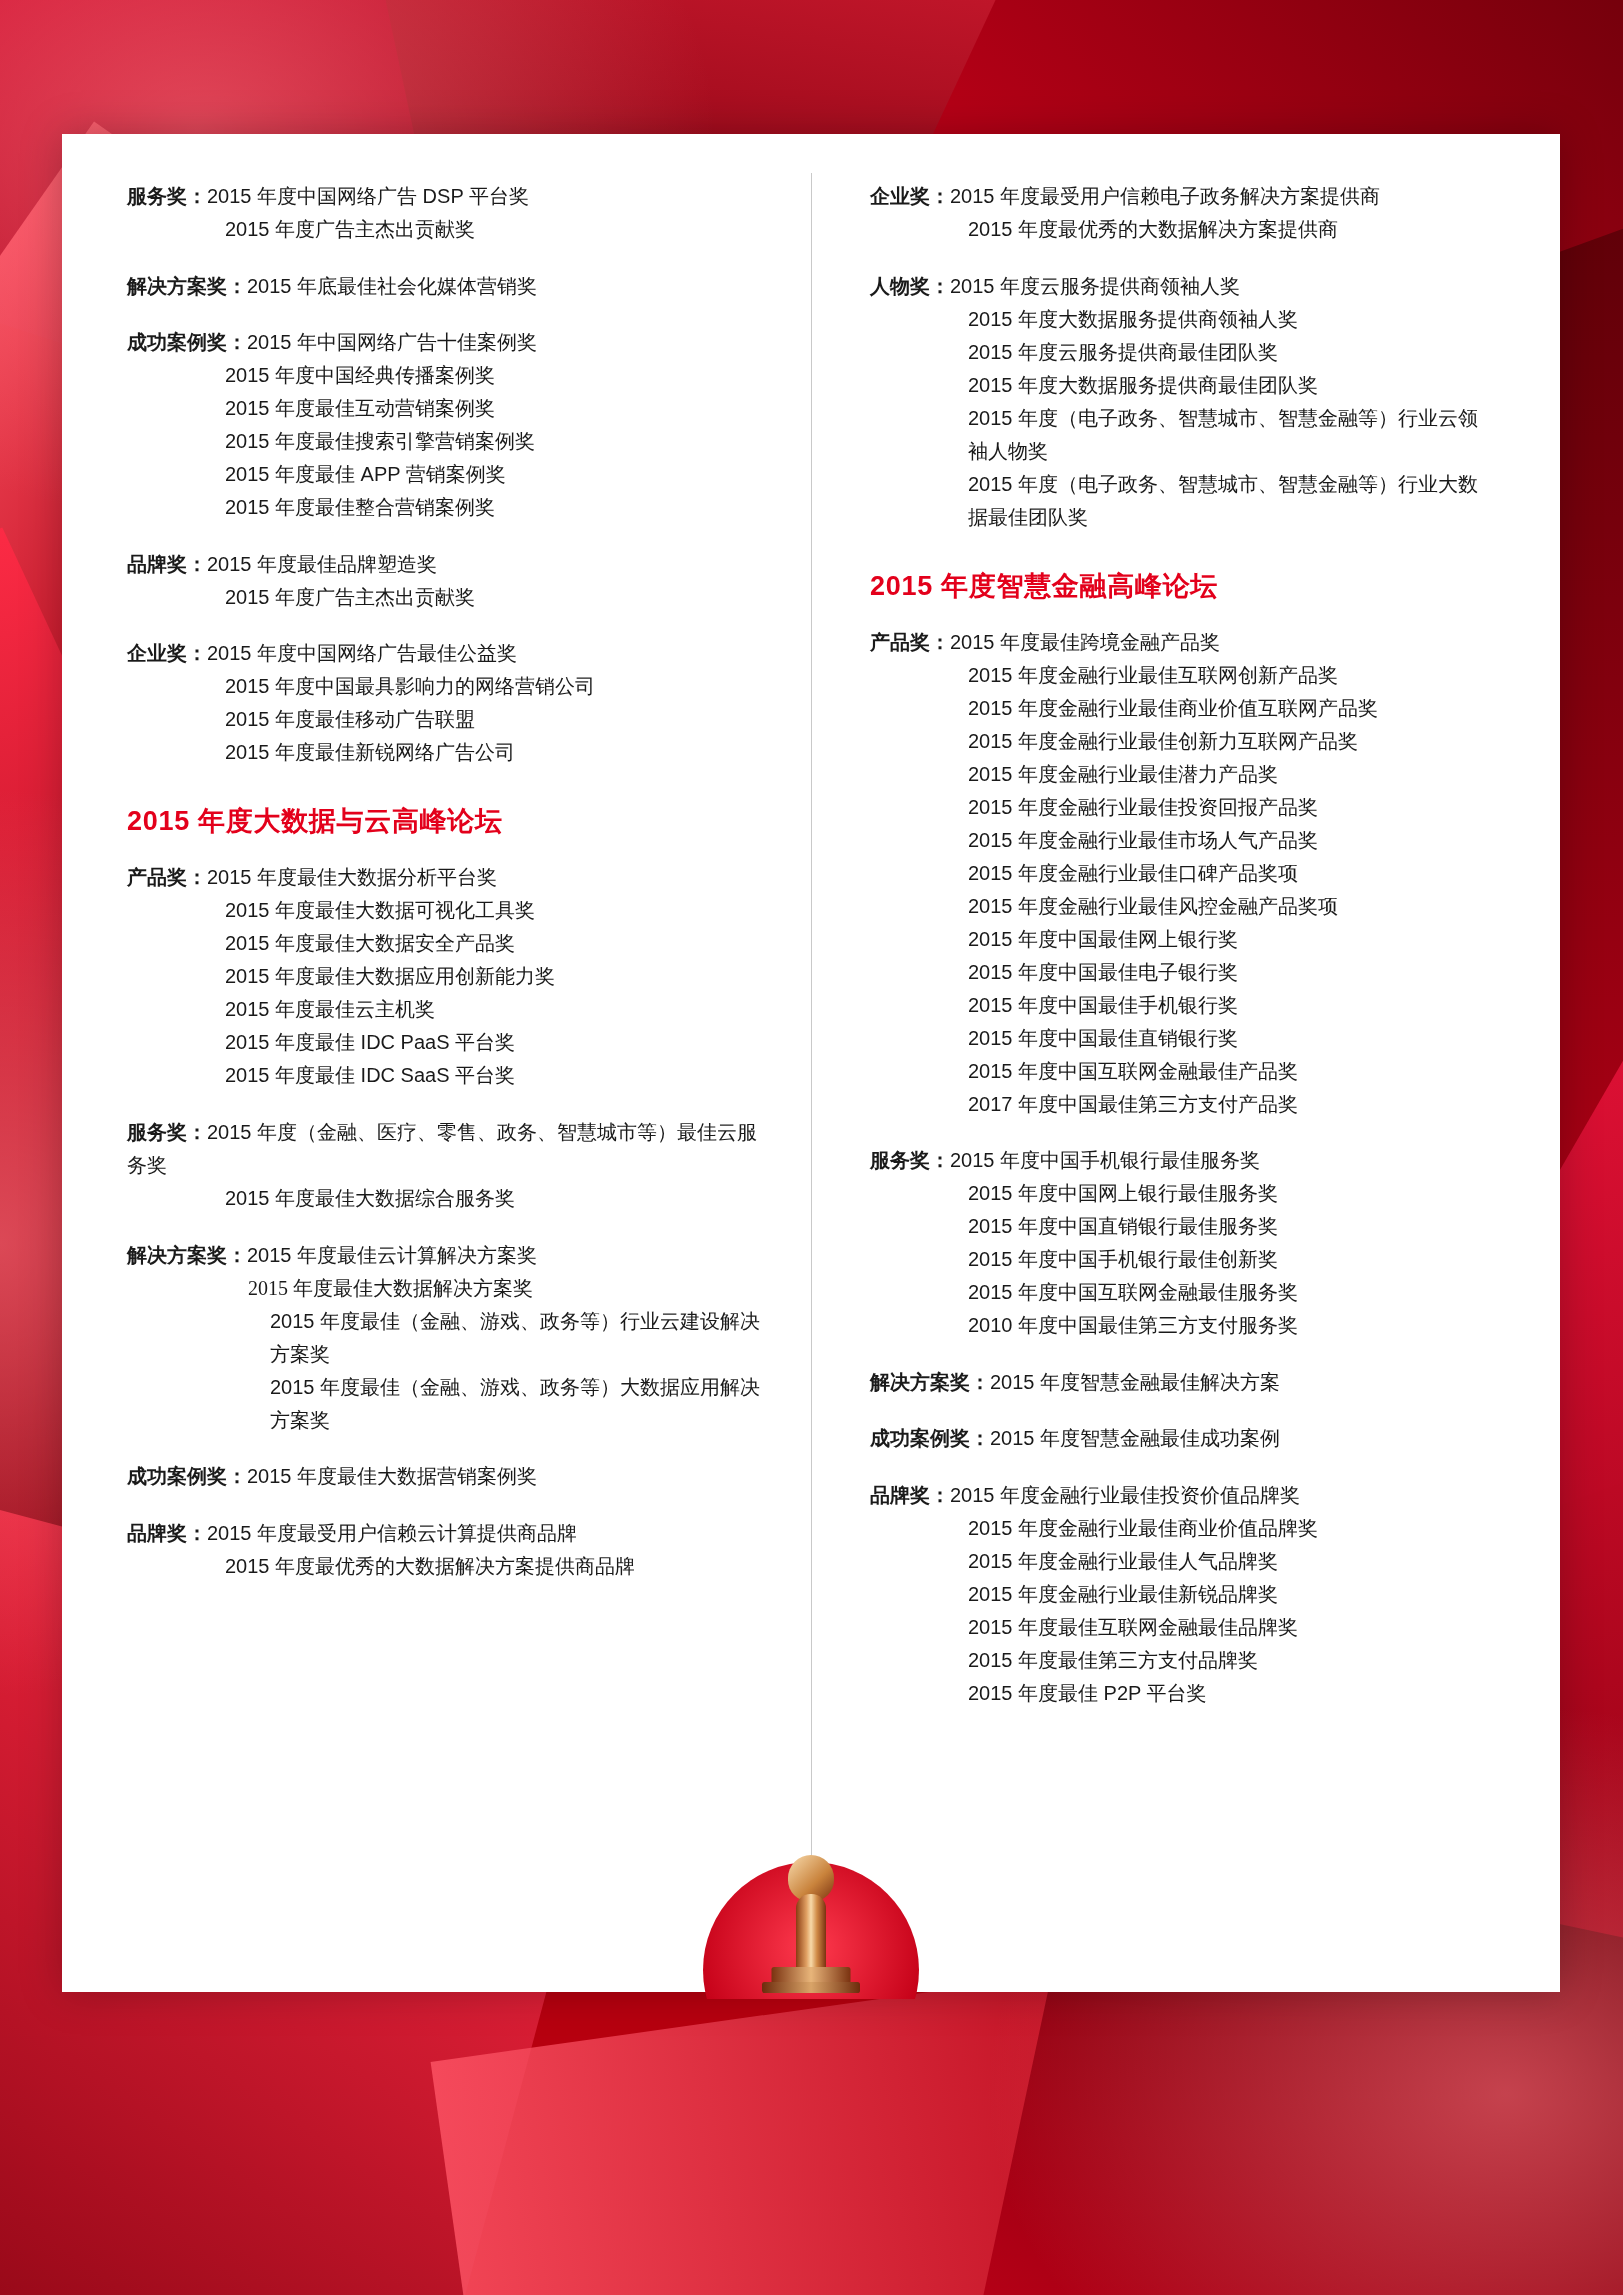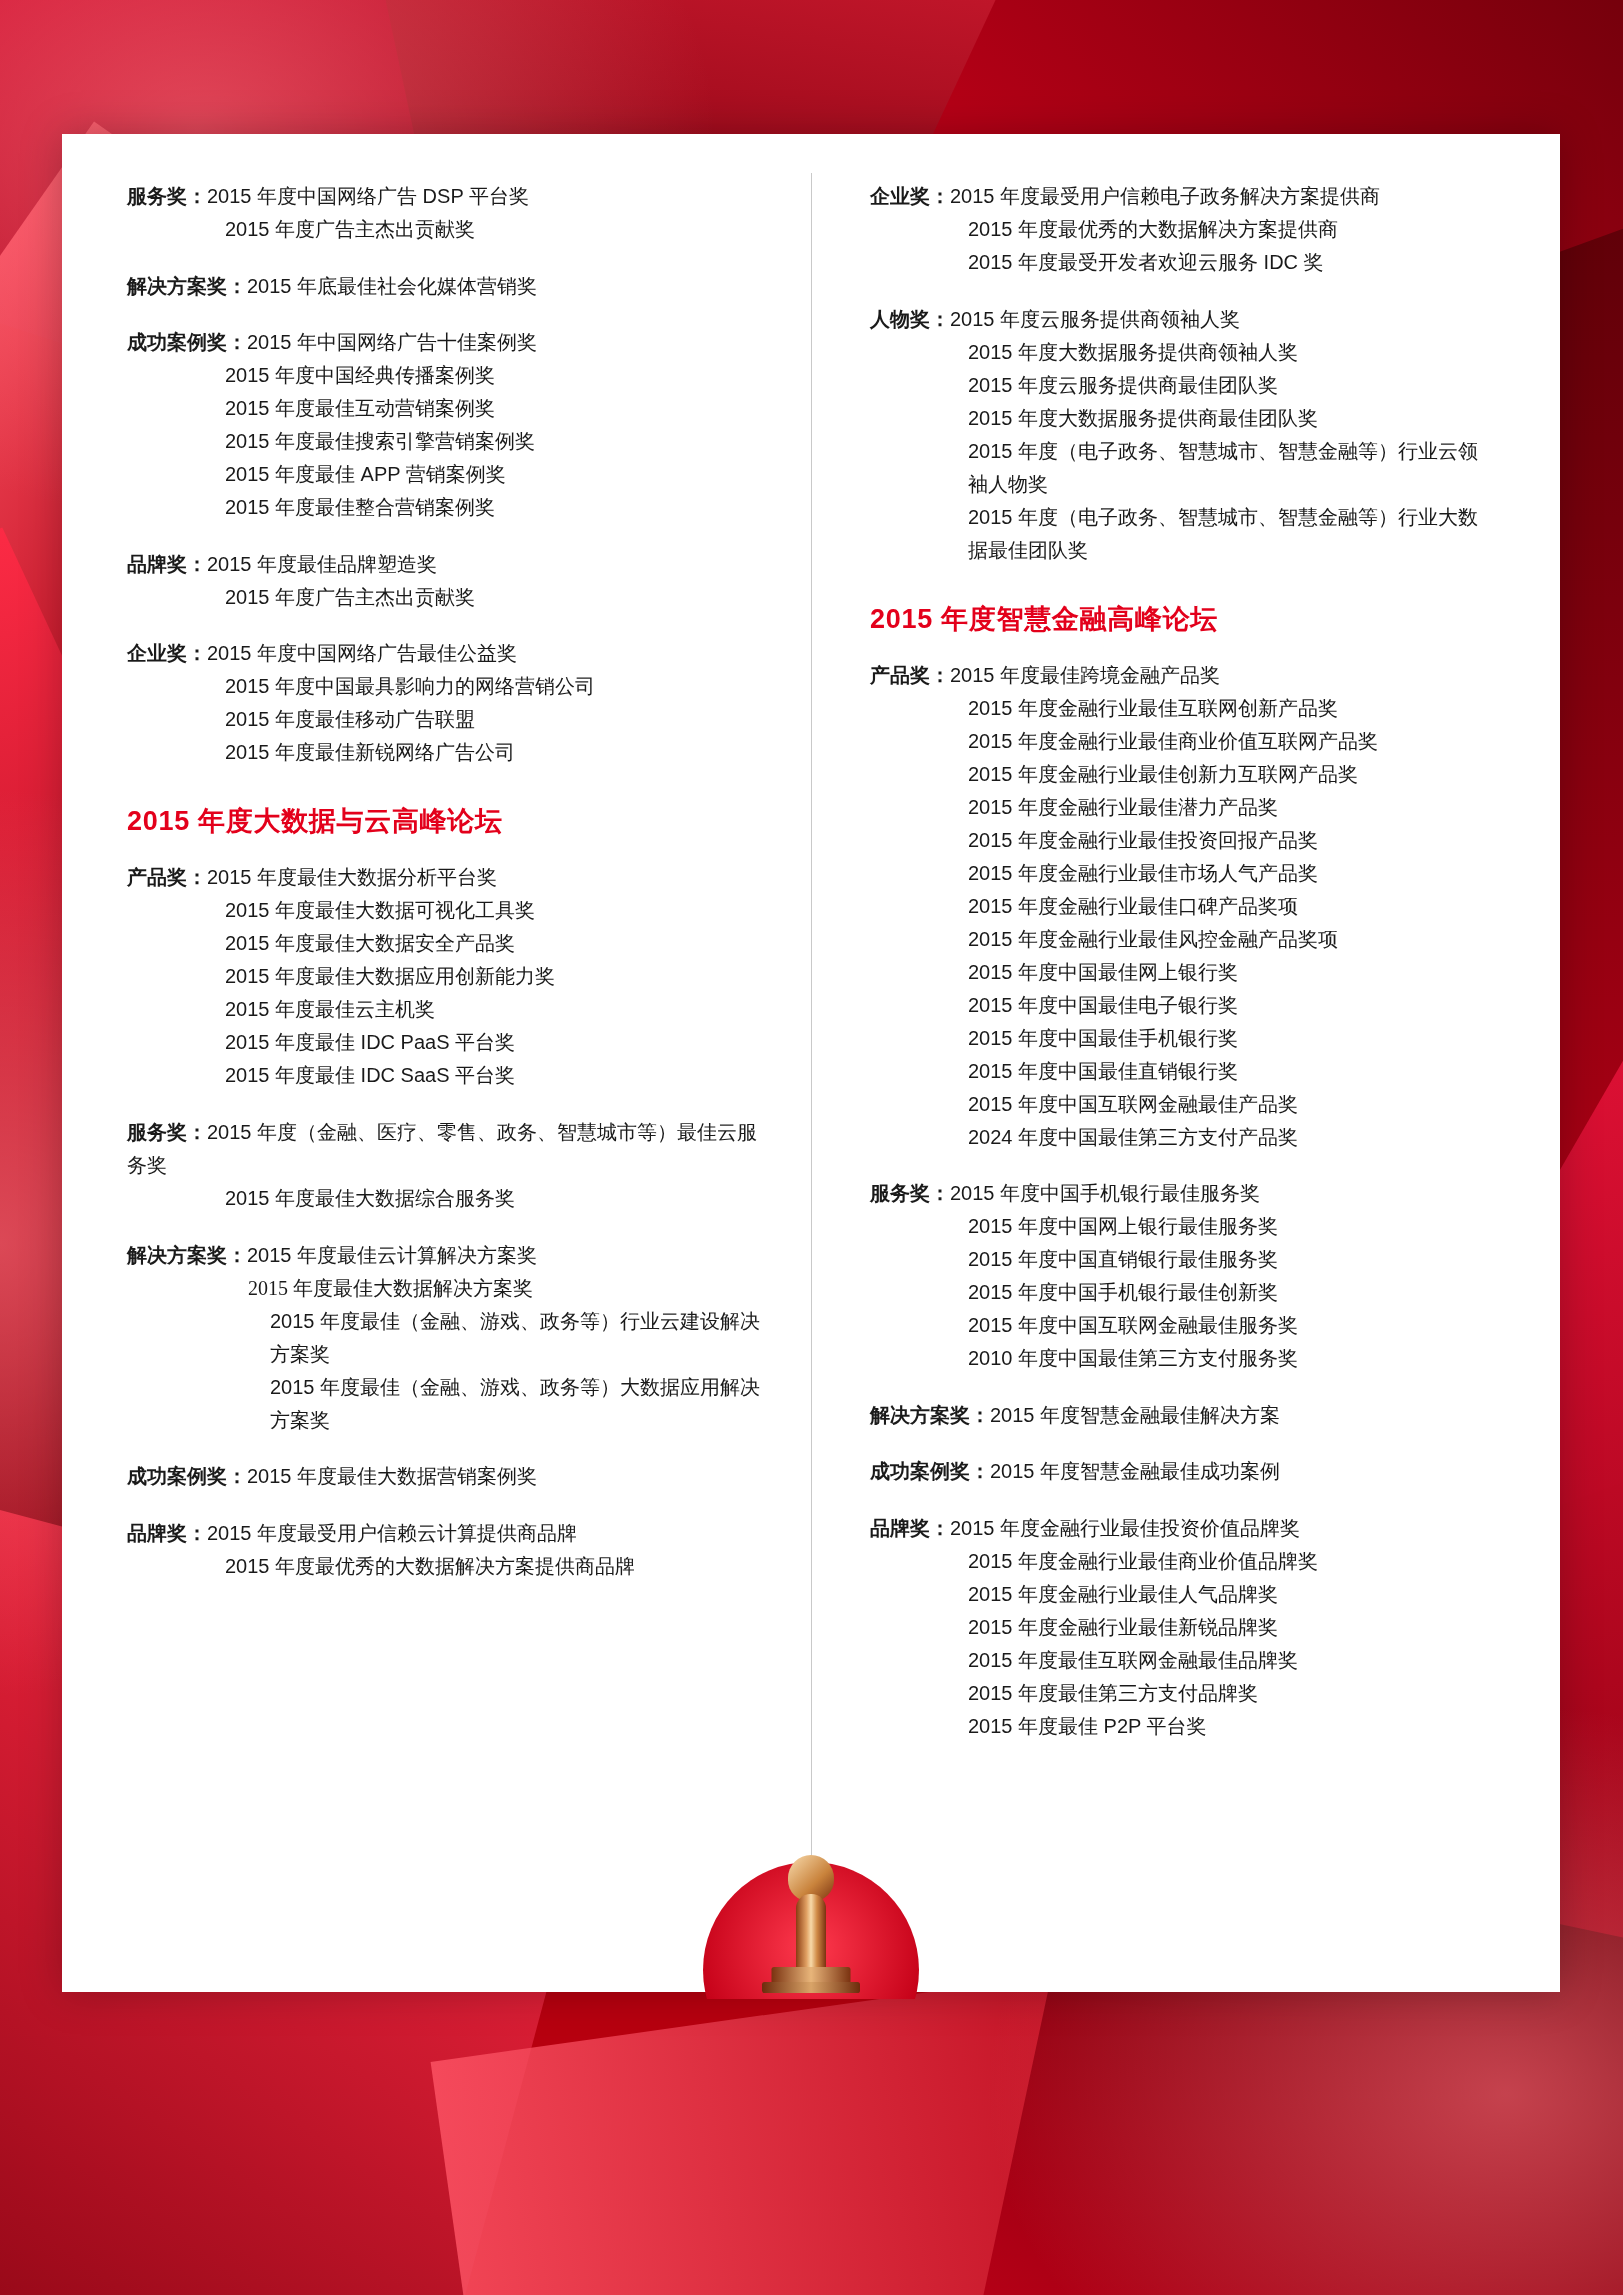--- a/index.html
+++ b/index.html
@@ -196,21 +196,20 @@
         <div class="line indent-2"><span>2015 年度最优秀的大数据解决方案提供商品牌</span></div>
       </div>
 
     </div>
 
     <div class="col right">
 
       <div class="group">
         <div class="line"><span class="lbl">企业奖：</span><span>2015 年度最受用户信赖电子政务解决方案提供商</span></div>
         <div class="line indent-2"><span>2015 年度最优秀的大数据解决方案提供商</span></div>
-        <div class="line indent-2"><span>2015 年度最受开发者欢迎云服务 IDC 奖</span></div>
       </div>
 
       <div class="group">
         <div class="line"><span class="lbl">人物奖：</span><span>2015 年度云服务提供商领袖人奖</span></div>
         <div class="line indent-2"><span>2015 年度大数据服务提供商领袖人奖</span></div>
         <div class="line indent-2"><span>2015 年度云服务提供商最佳团队奖</span></div>
         <div class="line indent-2"><span>2015 年度大数据服务提供商最佳团队奖</span></div>
         <div class="line wrap indent-2"><span>2015 年度（电子政务、智慧城市、智慧金融等）行业云领袖人物奖</span></div>
         <div class="line wrap indent-2"><span>2015 年度（电子政务、智慧城市、智慧金融等）行业大数据最佳团队奖</span></div>
       </div>
@@ -225,21 +224,21 @@
         <div class="line indent-2"><span>2015 年度金融行业最佳潜力产品奖</span></div>
         <div class="line indent-2"><span>2015 年度金融行业最佳投资回报产品奖</span></div>
         <div class="line indent-2"><span>2015 年度金融行业最佳市场人气产品奖</span></div>
         <div class="line indent-2"><span>2015 年度金融行业最佳口碑产品奖项</span></div>
         <div class="line indent-2"><span>2015 年度金融行业最佳风控金融产品奖项</span></div>
         <div class="line indent-2"><span>2015 年度中国最佳网上银行奖</span></div>
         <div class="line indent-2"><span>2015 年度中国最佳电子银行奖</span></div>
         <div class="line indent-2"><span>2015 年度中国最佳手机银行奖</span></div>
         <div class="line indent-2"><span>2015 年度中国最佳直销银行奖</span></div>
         <div class="line indent-2"><span>2015 年度中国互联网金融最佳产品奖</span></div>
-        <div class="line indent-2"><span>2024 年度中国最佳第三方支付产品奖</span></div>
+        <div class="line indent-2"><span>2017 年度中国最佳第三方支付产品奖</span></div>
       </div>
 
       <div class="group">
         <div class="line"><span class="lbl">服务奖：</span><span>2015 年度中国手机银行最佳服务奖</span></div>
         <div class="line indent-2"><span>2015 年度中国网上银行最佳服务奖</span></div>
         <div class="line indent-2"><span>2015 年度中国直销银行最佳服务奖</span></div>
         <div class="line indent-2"><span>2015 年度中国手机银行最佳创新奖</span></div>
         <div class="line indent-2"><span>2015 年度中国互联网金融最佳服务奖</span></div>
         <div class="line indent-2"><span>2010 年度中国最佳第三方支付服务奖</span></div>
       </div>

